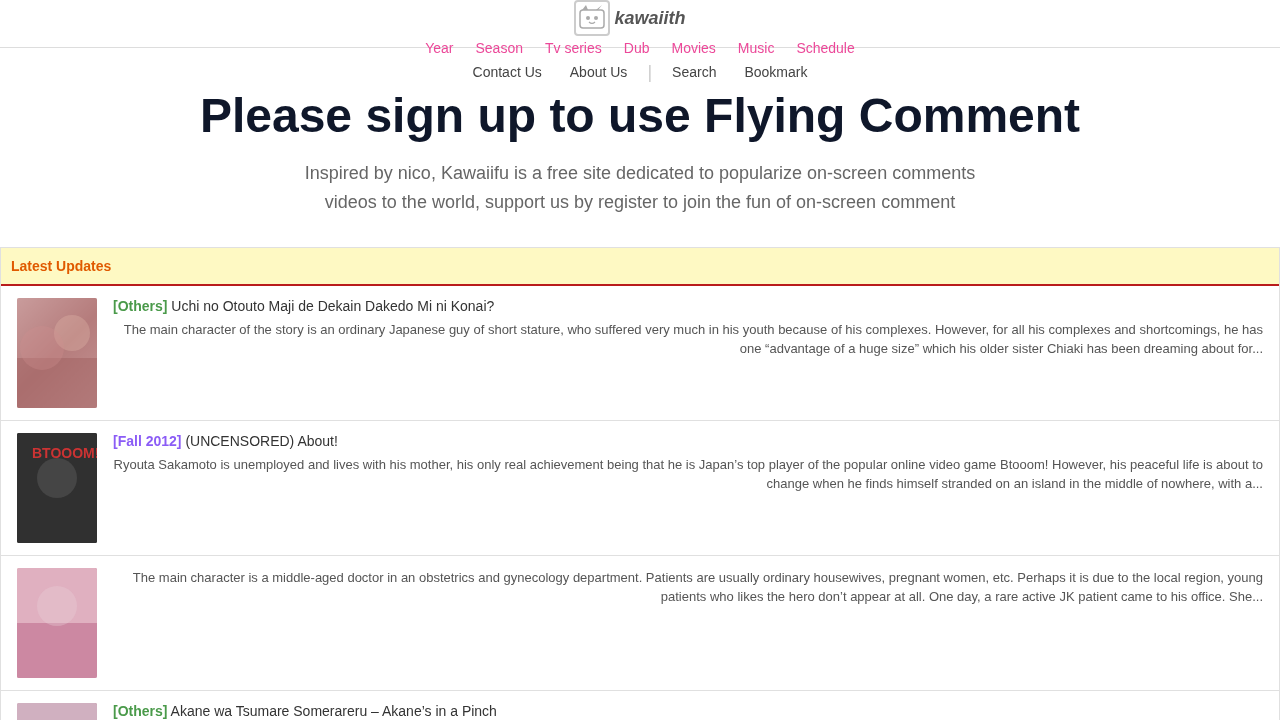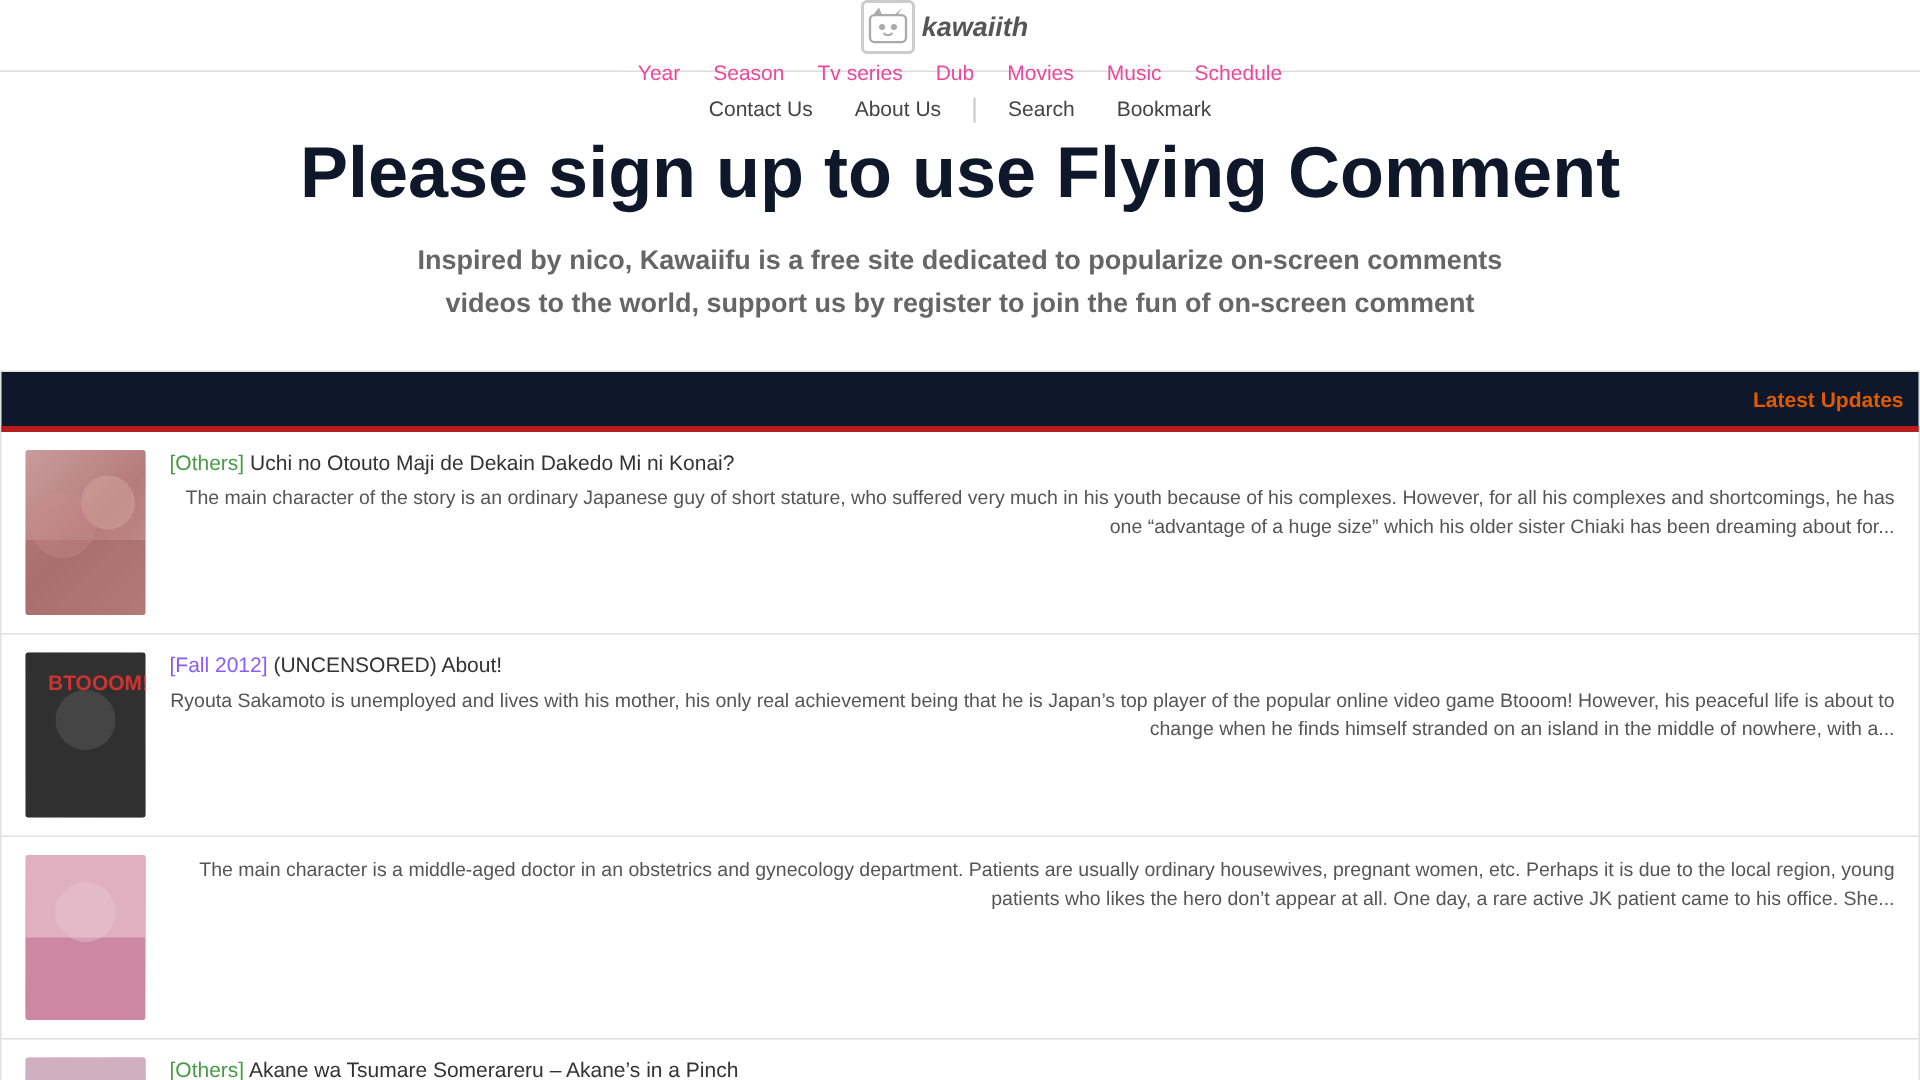--- a/index.html
+++ b/index.html
@@ -75,33 +75,32 @@
     .hero-title {
       font-size: 48px;
       font-weight: bold;
       color: #0f172a;
       margin-bottom: 16px;
     }
     .hero-subtitle {
       font-size: 18px;
       color: #666;
       line-height: 1.6;
-      font-weight: bold;
     }
 
     
     .latest-section {
       border: 1px solid #e0e0e0;
       margin: 0;
     }
     .latest-header {
-      background: #0f172a;
-      border-bottom: 4px solid #b91c1c;
+      background: #fef9c3;
+      border-bottom: 2px solid #b91c1c;
       padding: 10px;
-      text-align: right;
+      text-align: left;
     }
     .latest-header-text {
       color: #e05a00;
       font-size: 14px;
       font-weight: bold;
     }
 
     .anime-item {
       display: flex;
       align-items: flex-start;
@@ -125,21 +124,21 @@
 
     .anime-info {
       flex: 1;
     }
     .anime-title-line {
       margin-bottom: 6px;
       font-size: 14px;
     }
     .tag {
       color: #4a9a4a;
-      font-weight: normal;
+      font-weight: bold;
       text-decoration: none;
     }
     .tag-fall {
       color: #8b5cf6;
     }
     .anime-name {
       color: #333;
       font-weight: normal;
     }
     .anime-desc {

